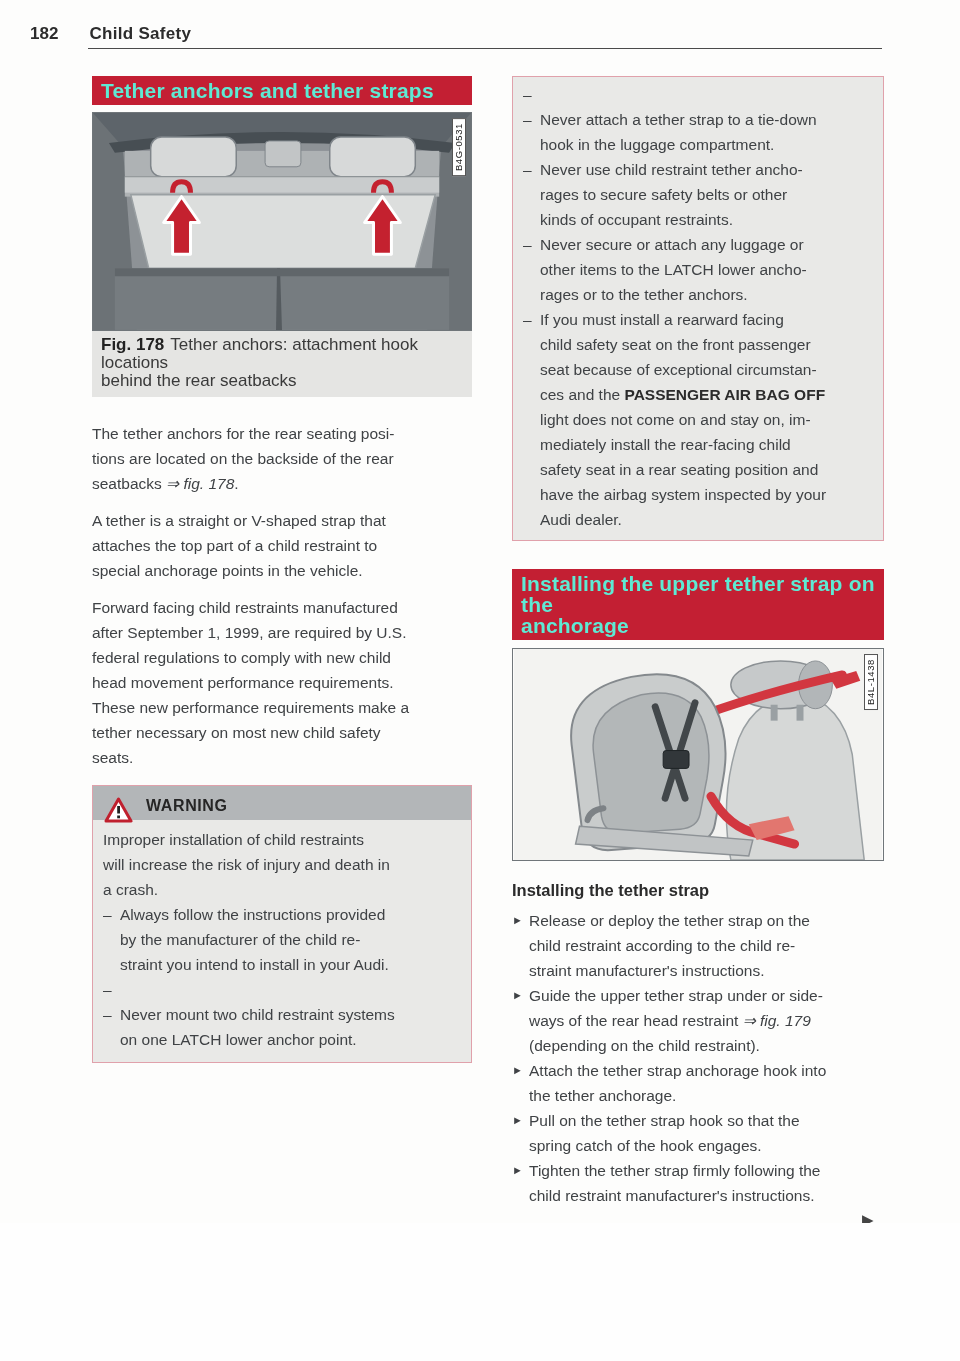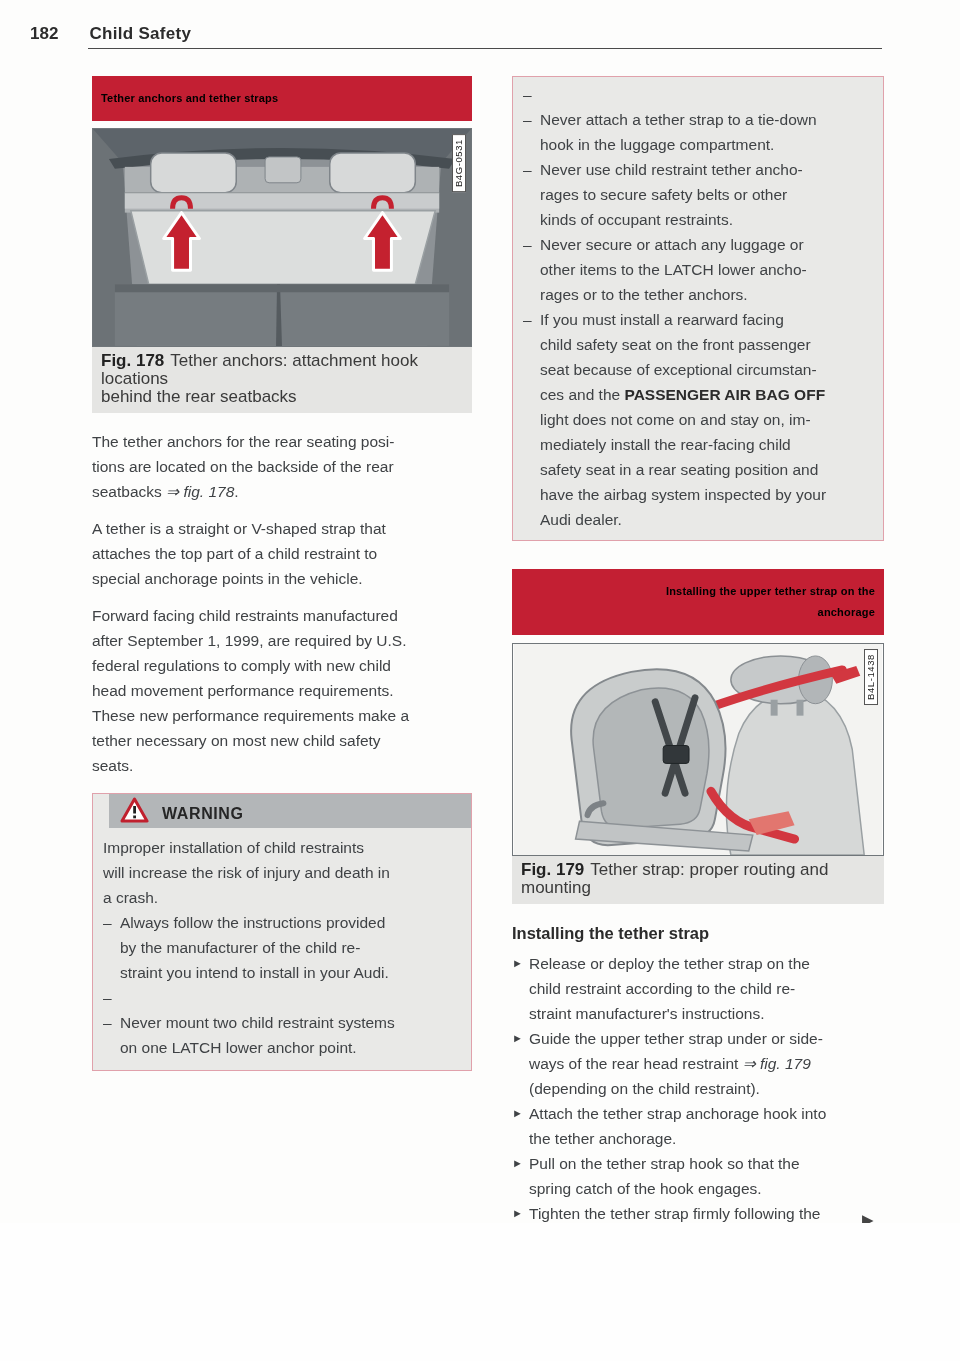--- a/index.html
+++ b/index.html
@@ -20,51 +20,51 @@
   
   .pagehead{position:absolute;top:24px;left:30px;font-size:17px;font-weight:bold;color:#2c2c2c;}
   .pagehead .sect{margin-left:31px;letter-spacing:0.3px;}
   .headrule{position:absolute;top:48px;left:88px;width:794px;height:1px;background:#4a4a4a;}
 
   
   .cols{position:absolute;top:76px;left:92px;display:flex;gap:40px;align-items:flex-start;}
   .col-left{width:380px;}
   .col-right{width:372px;position:relative;}
 
-  .red-head{background:var(--accent);color:#000000;font-weight:bold;font-size:11px;
-    line-height:21px;padding:12px 9px;white-space:pre-line;letter-spacing:0.2px;}
+  .red-head{background:var(--accent);color:#5eead4;font-weight:bold;font-size:21px;
+    line-height:21px;padding:4px 9px;white-space:pre-line;letter-spacing:0.2px;}
 
   .figure{margin-top:7px;position:relative;border:1px solid #70767a;overflow:hidden;}
   .figure svg{display:block;}
   .fig-label{position:absolute;top:5px;right:5px;background:#fff;border:1px solid #555;
     font-size:9.5px;color:#222;padding:4px 1px;writing-mode:vertical-rl;transform:rotate(180deg);
     letter-spacing:0.6px;line-height:10px;}
 
   .caption{background:#e5e5e3;padding:5px 9px 7px;font-size:17px;line-height:18px;color:#3a3a3a;}
   .caption .figbold{font-weight:bold;color:#222;margin-right:6px;}
   .caption .captext{white-space:pre-line;}
 
   .body{margin:12px 0 0;font-size:15.5px;line-height:25px;white-space:pre-line;}
-  .body.first{margin-top:16px;}
+  .body.first{margin-top:24px;}
   .ref{font-style:italic;}
 
   .warnbox{border:1px solid var(--warnborder);background:var(--warnbg);margin-top:15px;}
-  .warnhead{background:var(--warnhead);display:flex;align-items:flex-end;gap:13px;padding:5px 11px;height:34px;margin-left:16px;}
+  .warnhead{background:var(--warnhead);display:flex;align-items:flex-start;gap:13px;padding:11px 11px;height:34px;}
   .warnhead .title{font-weight:bold;font-size:16px;color:#262626;letter-spacing:0.6px;}
   .warnbody{padding:5px 10px 10px;font-size:15.5px;line-height:25px;}
   .warnbody .intro{margin:2px 0 0;white-space:pre-line;}
 
   .ditem{display:flex;font-size:15.5px;line-height:25px;}
   .ditem .dash{width:17px;flex:none;}
   .ditem .txt{white-space:pre-line;}
   .bolded{font-weight:bold;color:#2b2b2b;}
 
   .warnbox.cont{margin-top:0;padding:5px 10px 8px;}
 
-  .col-right .red-head{margin-top:28px;text-align:right;}
+  .col-right .red-head{margin-top:28px;}
 
   .subhead{margin:20px 0 0;font-size:16.5px;font-weight:bold;color:#2b2b2b;}
 
   .steps{margin-top:8px;}
   .step{display:flex;font-size:15.5px;line-height:25px;}
   .step .bul{width:17px;flex:none;font-size:11px;line-height:25px;color:#3f4245;}
   .step .txt{white-space:pre-line;}
 
   .cont-mark{position:absolute;left:862px;top:1211px;font-size:15px;color:#444;}
 
@@ -218,23 +218,20 @@
           <path d="M142,58 L172,150 M182,54 L152,150" stroke="#42474a" stroke-width="7" stroke-linecap="round"></path>
           <rect x="150" y="102" width="26" height="18" rx="3" fill="#32373a" stroke="#1f2426"></rect>
           <path d="M66,178 L240,192 l-4,16 L62,196 Z" fill="#c1c4c5" stroke="#8d9296" stroke-width="1.5"></path>
           <path d="M198,148 q18,32 48,38 l36,10" stroke="#d23740" stroke-width="9" fill="none" stroke-linecap="round"></path>
           <path d="M236,176 l40,-8 l6,14 l-38,10 Z" fill="#e2766f"></path>
           <path d="M90,160 q-14,2 -16,12" stroke="#7d8286" stroke-width="6" fill="none" stroke-linecap="round"></path>
         </svg>
         <div class="fig-label">B4L-1438</div>
       </div>
 
-      <div class="caption">
-        <span class="figbold">Fig. 179</span><span class="captext">Tether strap: proper routing and mounting</span>
-      </div>
 
       <h3 class="subhead">Installing the tether strap</h3>
 
       <div class="steps">
         <div class="step">
           <span class="bul">►</span>
           <span class="txt">Release or deploy the tether strap on the
 child restraint according to the child re-
 straint manufacturer's instructions.</span>
         </div>

